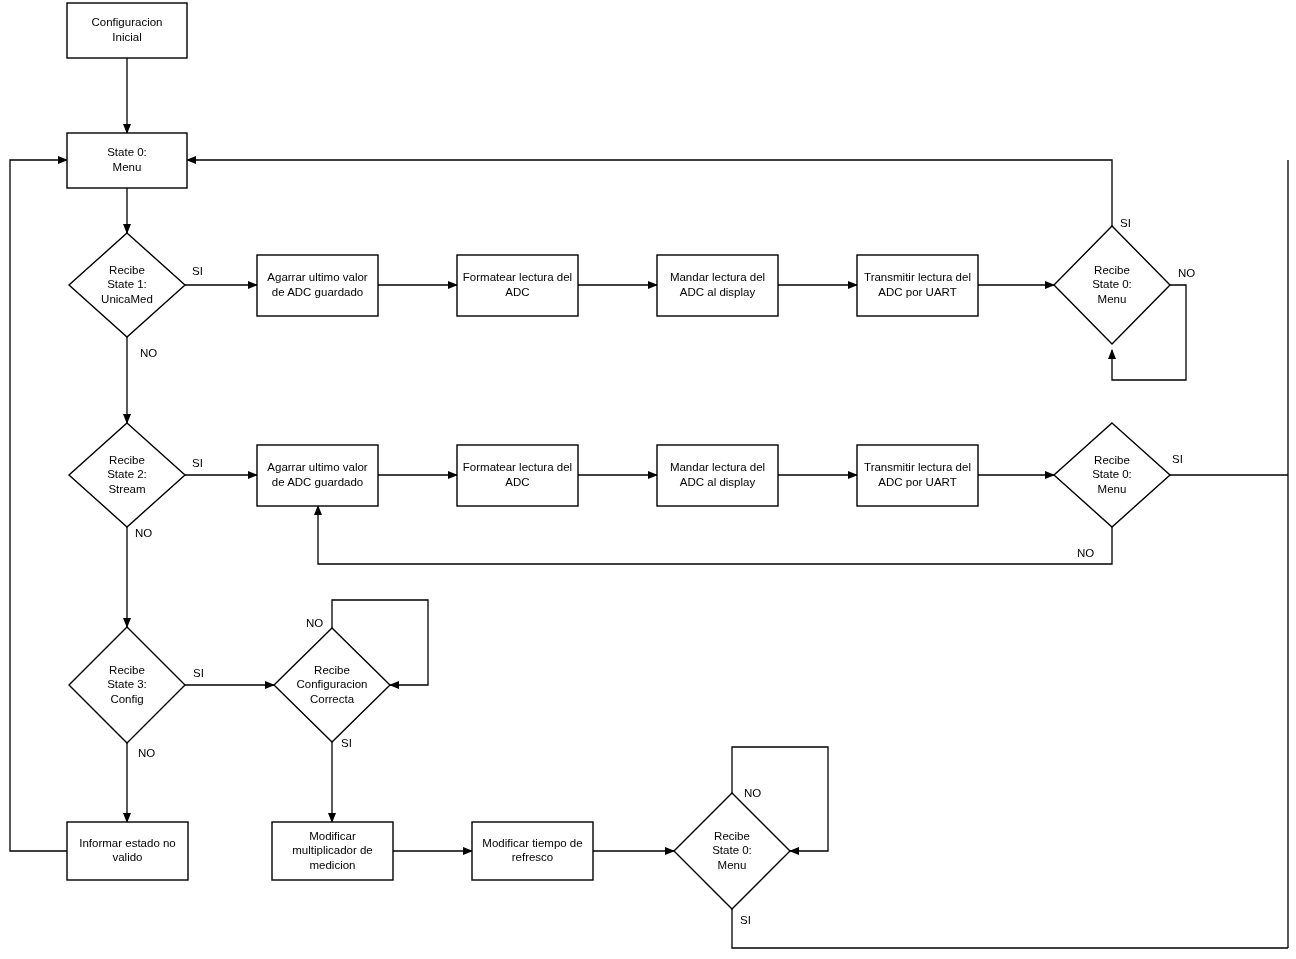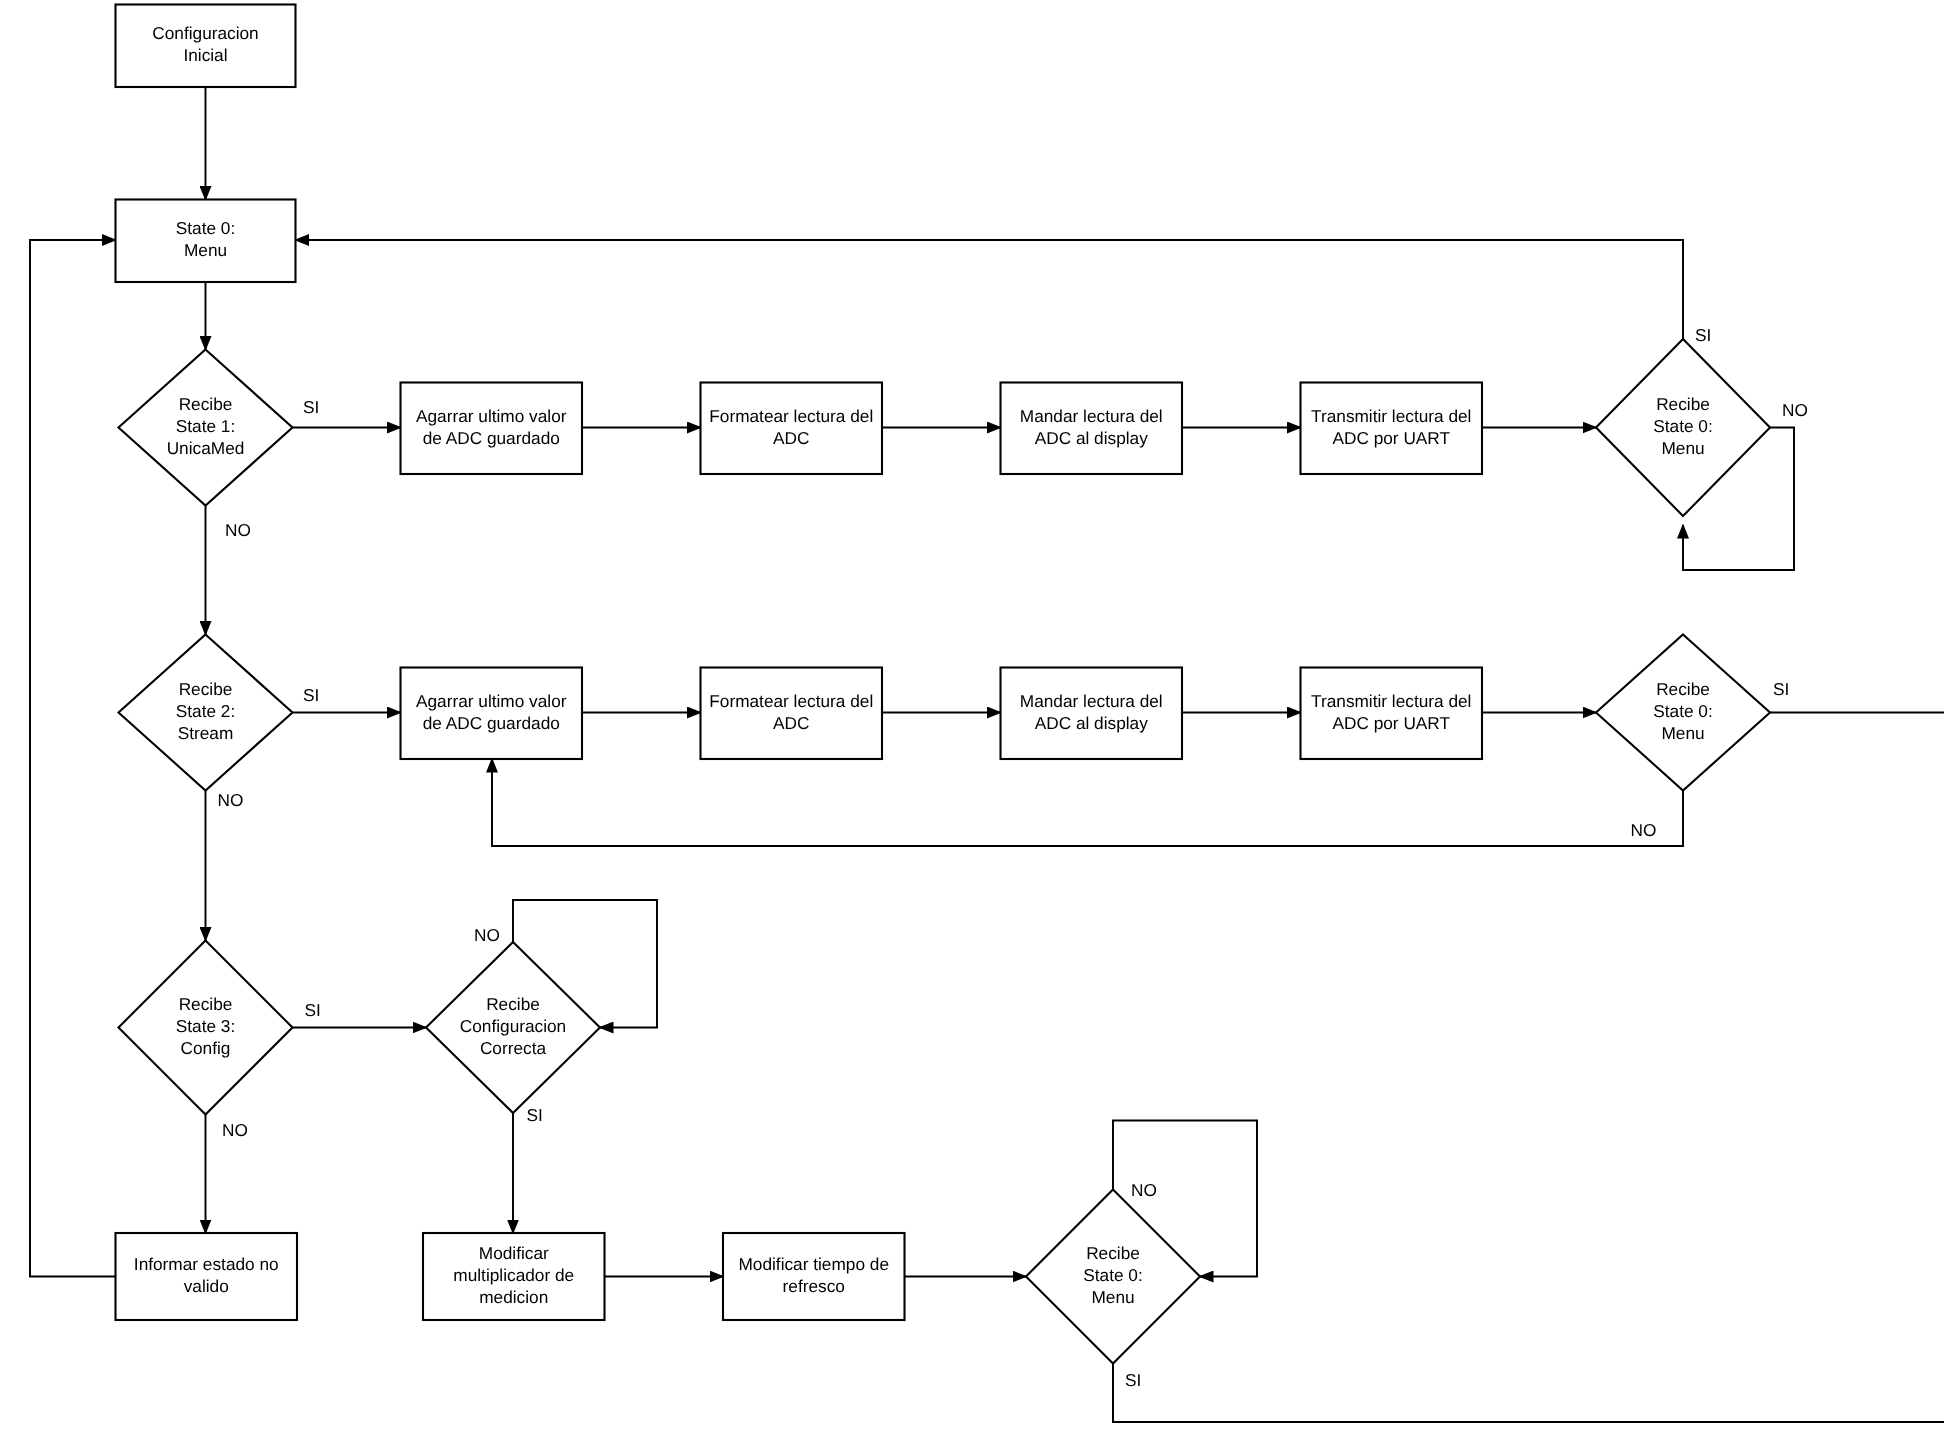--- a/index.html
+++ b/index.html
@@ -11,21 +11,20 @@
   body {
     width: 1296px;
     height: 959px;
     font-family: "Liberation Sans", sans-serif;
     overflow: hidden;
   }
   #diagram-root {
     position: relative;
     width: 1112px;
     height: 959px;
-    margin-left: 10px;
   }
   svg#flowchart {
     display: block;
     width: 1296px;
     height: 959px;
   }
   .node-shape {
     fill: #ffffff;
     stroke: #000000;
     stroke-width: 1.4;

